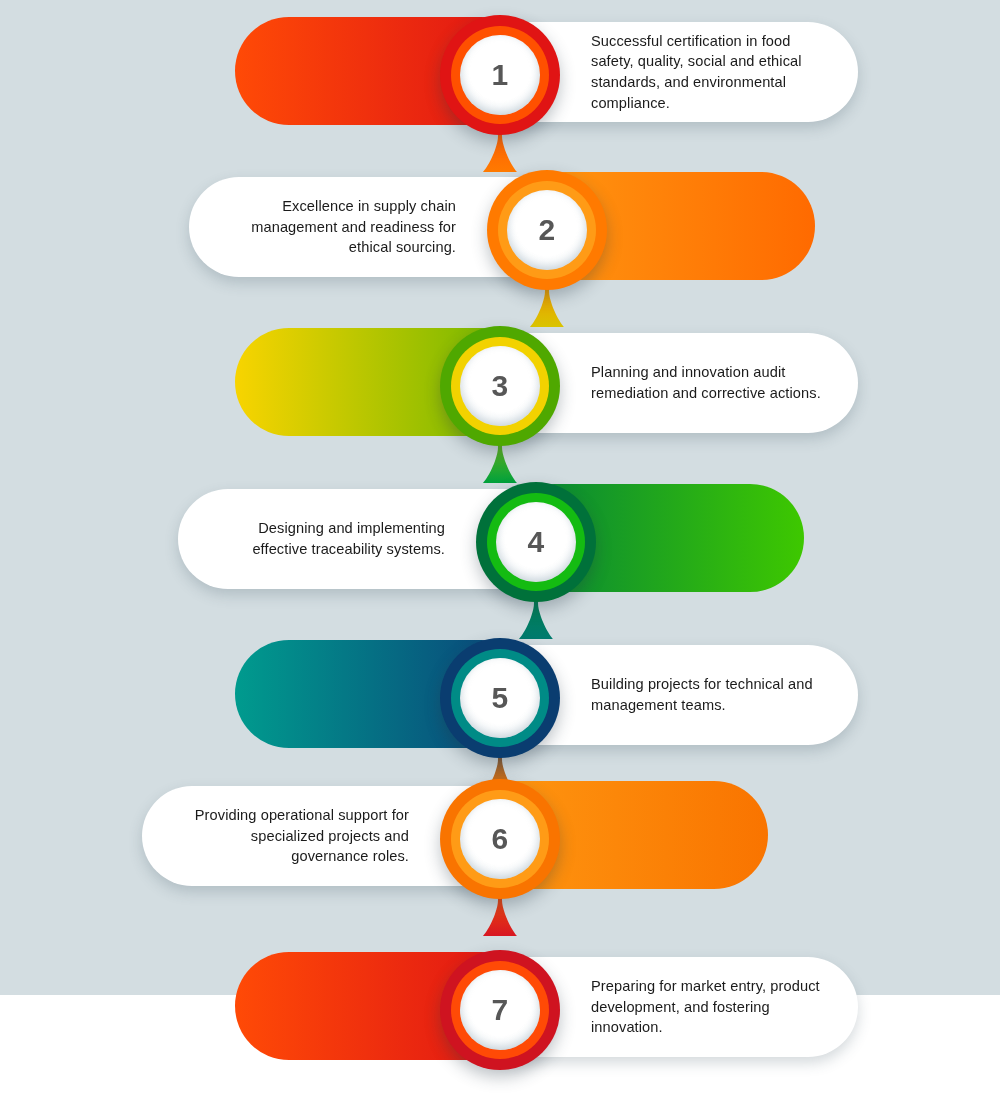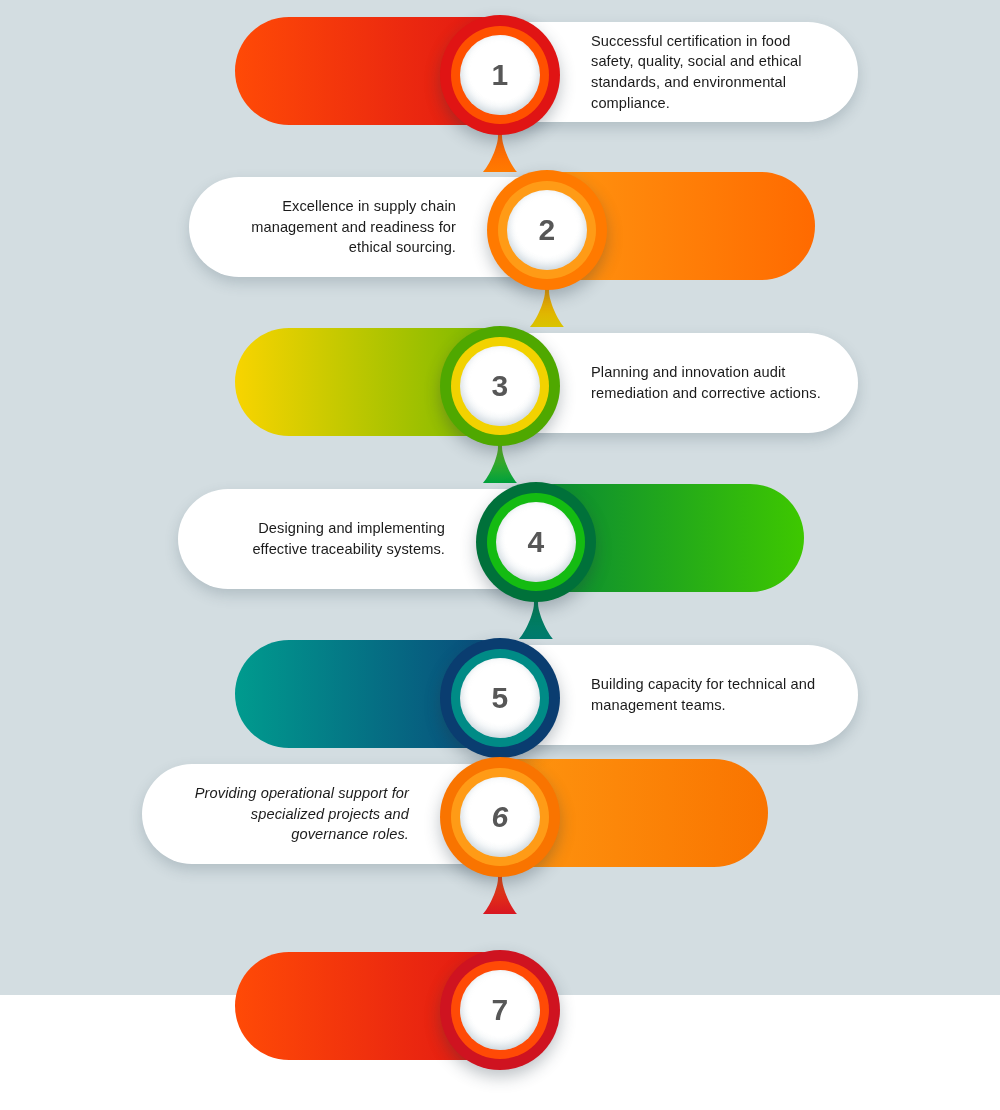--- a/index.html
+++ b/index.html
@@ -204,31 +204,31 @@
               <linearGradient id="cg4" x1="0" y1="0" x2="0" y2="1">
                 <stop offset="0%" stop-color="#0a3d70"></stop>
                 <stop offset="100%" stop-color="#ff7a00"></stop>
               </linearGradient>
             </defs>
             <path d="M0,0 C0,0 6,6 12,22 C16,34 16,38 12,50 C6,66 0,72 0,72 L34,72 C34,72 28,66 22,50 C18,38 18,34 22,22 C28,6 34,0 34,0 Z" fill="url(#cg4)"></path>
           </svg>
         </div>
         <div class="pill left" style="background: linear-gradient(90deg, rgb(0, 155, 142) 0%, rgb(11, 61, 120) 100%);"></div>
         <div class="card right">
-          <div class="txt">Building capacity for technical and management teams.</div>
+          <div class="txt">Building projects for technical and management teams.</div>
         </div>
         <div class="badge" style="background: rgb(10, 61, 112);">
           <div class="ring-inner" style="background: rgb(0, 139, 134);">
             <div class="core">
               <span class="num">5</span>
             </div>
           </div>
         </div>
       </div>
-      <div class="row" style="top: 742px; font-style: italic;">
+      <div class="row" style="top: 764px;">
         <div class="connector">
           <svg width="34" height="72" viewBox="0 0 34 72">
             <defs>
               <linearGradient id="cg5" x1="0" y1="0" x2="0" y2="1">
                 <stop offset="0%" stop-color="#f97400"></stop>
                 <stop offset="100%" stop-color="#d81621"></stop>
               </linearGradient>
             </defs>
             <path d="M0,0 C0,0 6,6 12,22 C16,34 16,38 12,50 C6,66 0,72 0,72 L34,72 C34,72 28,66 22,50 C18,38 18,34 22,22 C28,6 34,0 34,0 Z" fill="url(#cg5)"></path>
           </svg>
@@ -240,20 +240,23 @@
         <div class="badge" style="background: rgb(249, 116, 0);">
           <div class="ring-inner" style="background: rgb(255, 155, 22);">
             <div class="core">
               <span class="num">6</span>
             </div>
           </div>
         </div>
       </div>
       <div class="row" style="top: 935px;">
         <div class="pill left" style="background: linear-gradient(90deg, rgb(255, 74, 6) 0%, rgb(221, 16, 22) 100%);"></div>
+        <div class="card right">
+          <div class="txt">Preparing for market entry, product development, and fostering innovation.</div>
+        </div>
         <div class="badge" style="background: rgb(207, 19, 32);">
           <div class="ring-inner" style="background: rgb(255, 74, 6);">
             <div class="core">
               <span class="num">7</span>
             </div>
           </div>
         </div>
       </div>
     </div>
 </div>

